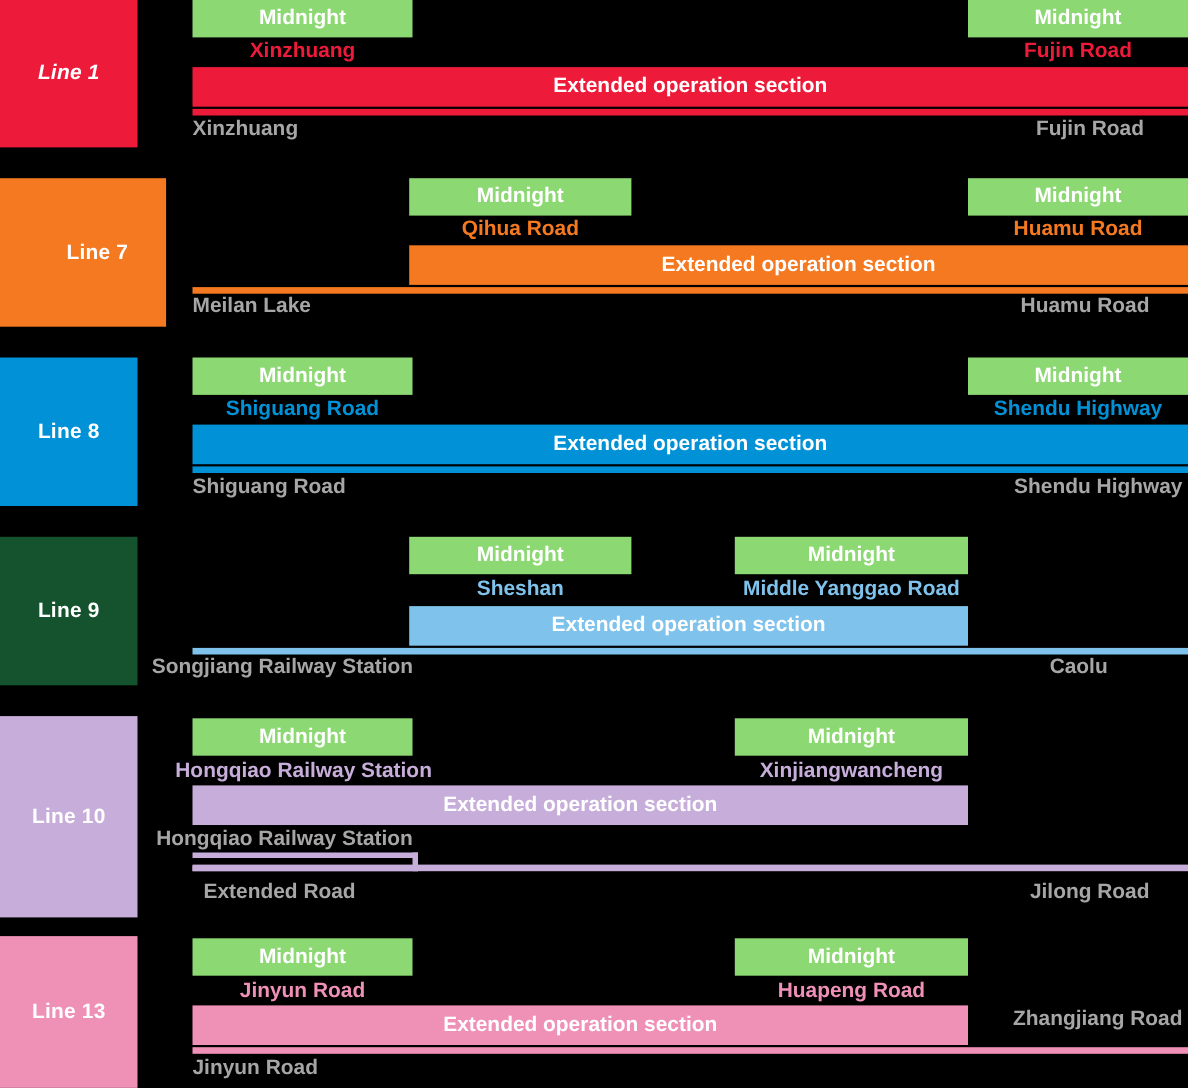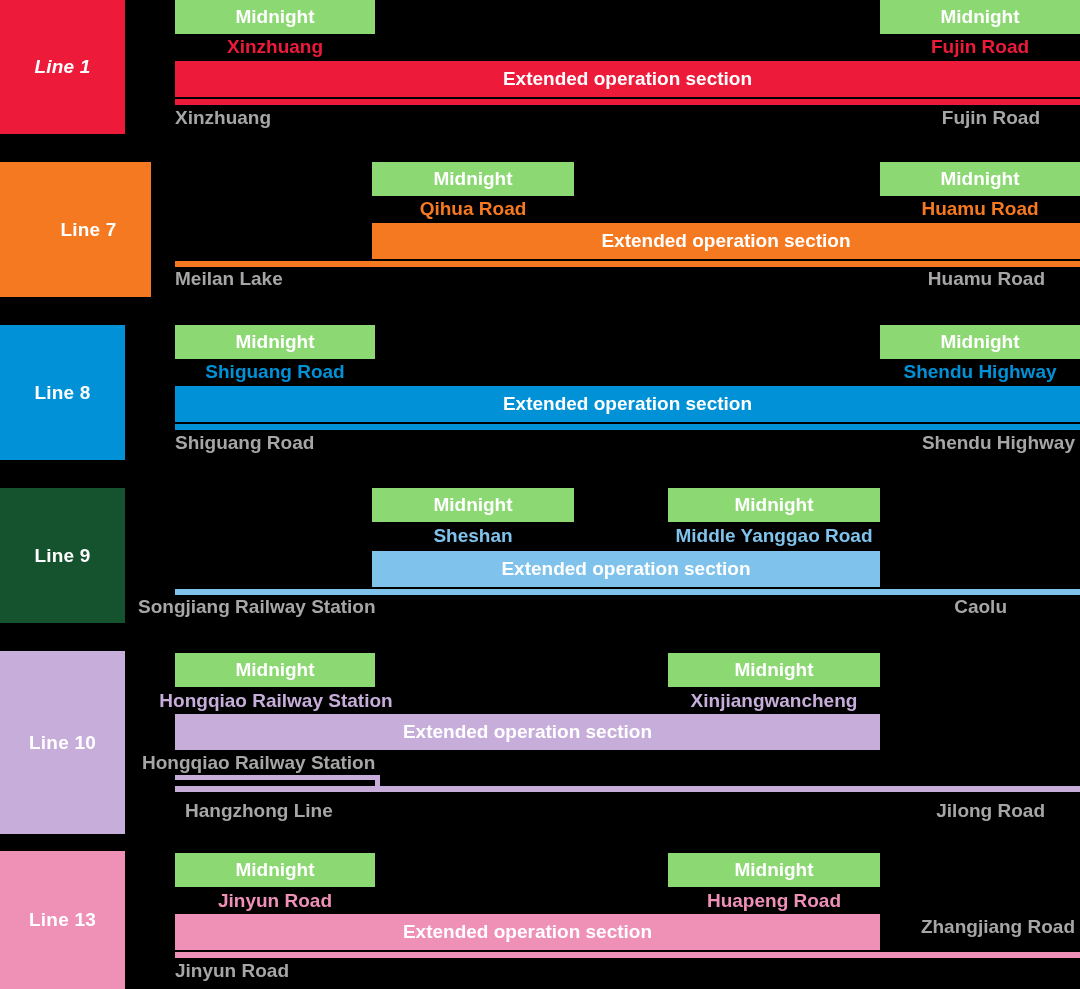--- a/index.html
+++ b/index.html
@@ -181,21 +181,21 @@
     <div class="term-bot left" style="left: 142px; top: 750px;">
       <span>Hongqiao Railway Station</span>
     </div>
     <div class="branchline" style="left: 175px; width: 205px; top: 775px;">
       <i class="t" style="background: rgb(199, 174, 218);"></i>
       <i class="b" style="background: rgb(199, 174, 218);"></i>
       <i class="r" style="background: rgb(199, 174, 218);"></i>
     </div>
     <div class="routeline" style="left: 175px; width: 905px; top: 786px; background: rgb(199, 174, 218);"></div>
     <div class="term-bot left" style="left: 185px; top: 798px; color: rgb(166, 166, 166);">
-      <span>Hangzhong Line</span>
+      <span>Extended Road</span>
     </div>
     <div class="term-bot right" style="right: 35px; top: 798px; color: rgb(166, 166, 166);">
       <span>Jilong Road</span>
     </div>
     <div class="chip" style="top: 851px; height: 138px; background: rgb(239, 144, 183);">
       <span>Line 13</span>
     </div>
     <div class="midnight" style="left: 175px; width: 200px; top: 853px; background: rgb(140, 216, 115);">
       <span>Midnight</span>
     </div>

